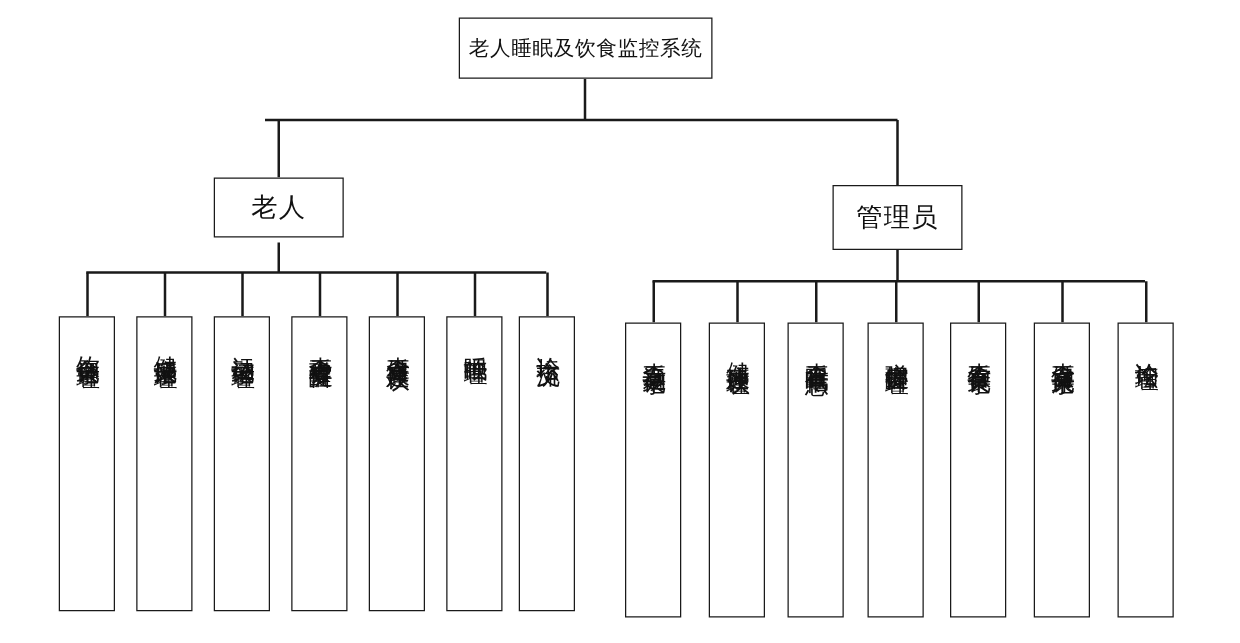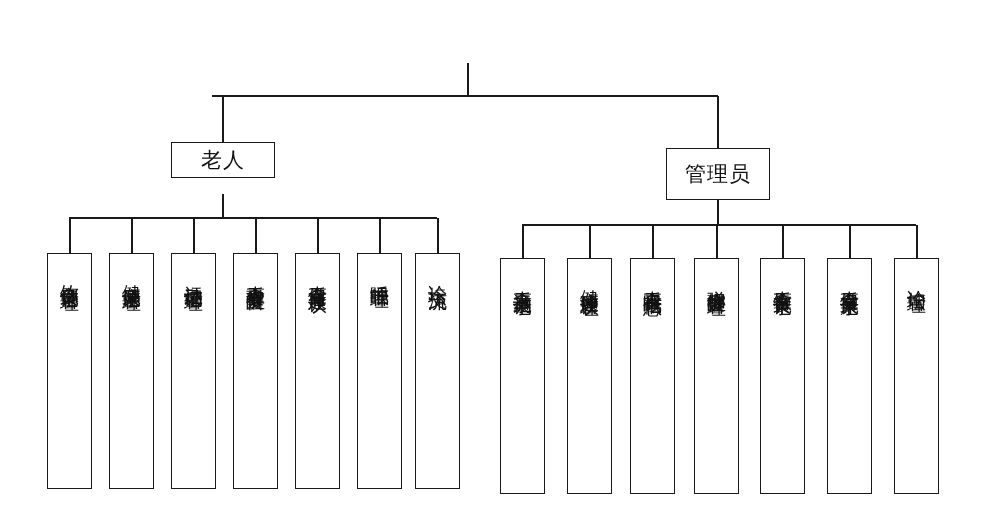--- a/index.html
+++ b/index.html
@@ -73,24 +73,27 @@
     white-space: nowrap;
     z-index: 5;
     user-select: none;
   }
 </style>
 </head>
 <body>
 
 <div id="canvas">
 
+<div class="node root" style="left: 367px; top: 14px; width: 203px; height: 49px;">
+      <span>老人睡眠及饮食监控系统</span>
+    </div>
     <div class="ln v" style="left: 467px; top: 63px; height: 33px;"></div>
     <div class="ln h" style="left: 212px; top: 95px; width: 506px;"></div>
     <div class="ln v" style="left: 222px; top: 96px; height: 46px;"></div>
-    <div class="node mid" style="left: 171px; top: 142px; width: 104px; height: 36px;">
+    <div class="node mid" style="left: 171px; top: 142px; width: 104px; height: 48px;">
       <span>老人</span>
     </div>
     <div class="ln v" style="left: 222px; top: 194px; height: 24px;"></div>
     <div class="ln h" style="left: 69px; top: 217px; width: 368px;"></div>
     <div class="ln v" style="left: 68.5px; top: 218px; height: 35px;"></div>
     <div class="node leaf" style="left: 47px; top: 253px; width: 45px; height: 236px;">
       <div class="vtext">饮食记录管理</div>
     </div>
     <div class="ln v" style="left: 130.5px; top: 218px; height: 35px;"></div>
     <div class="node leaf" style="left: 109px; top: 253px; width: 45px; height: 236px;">

